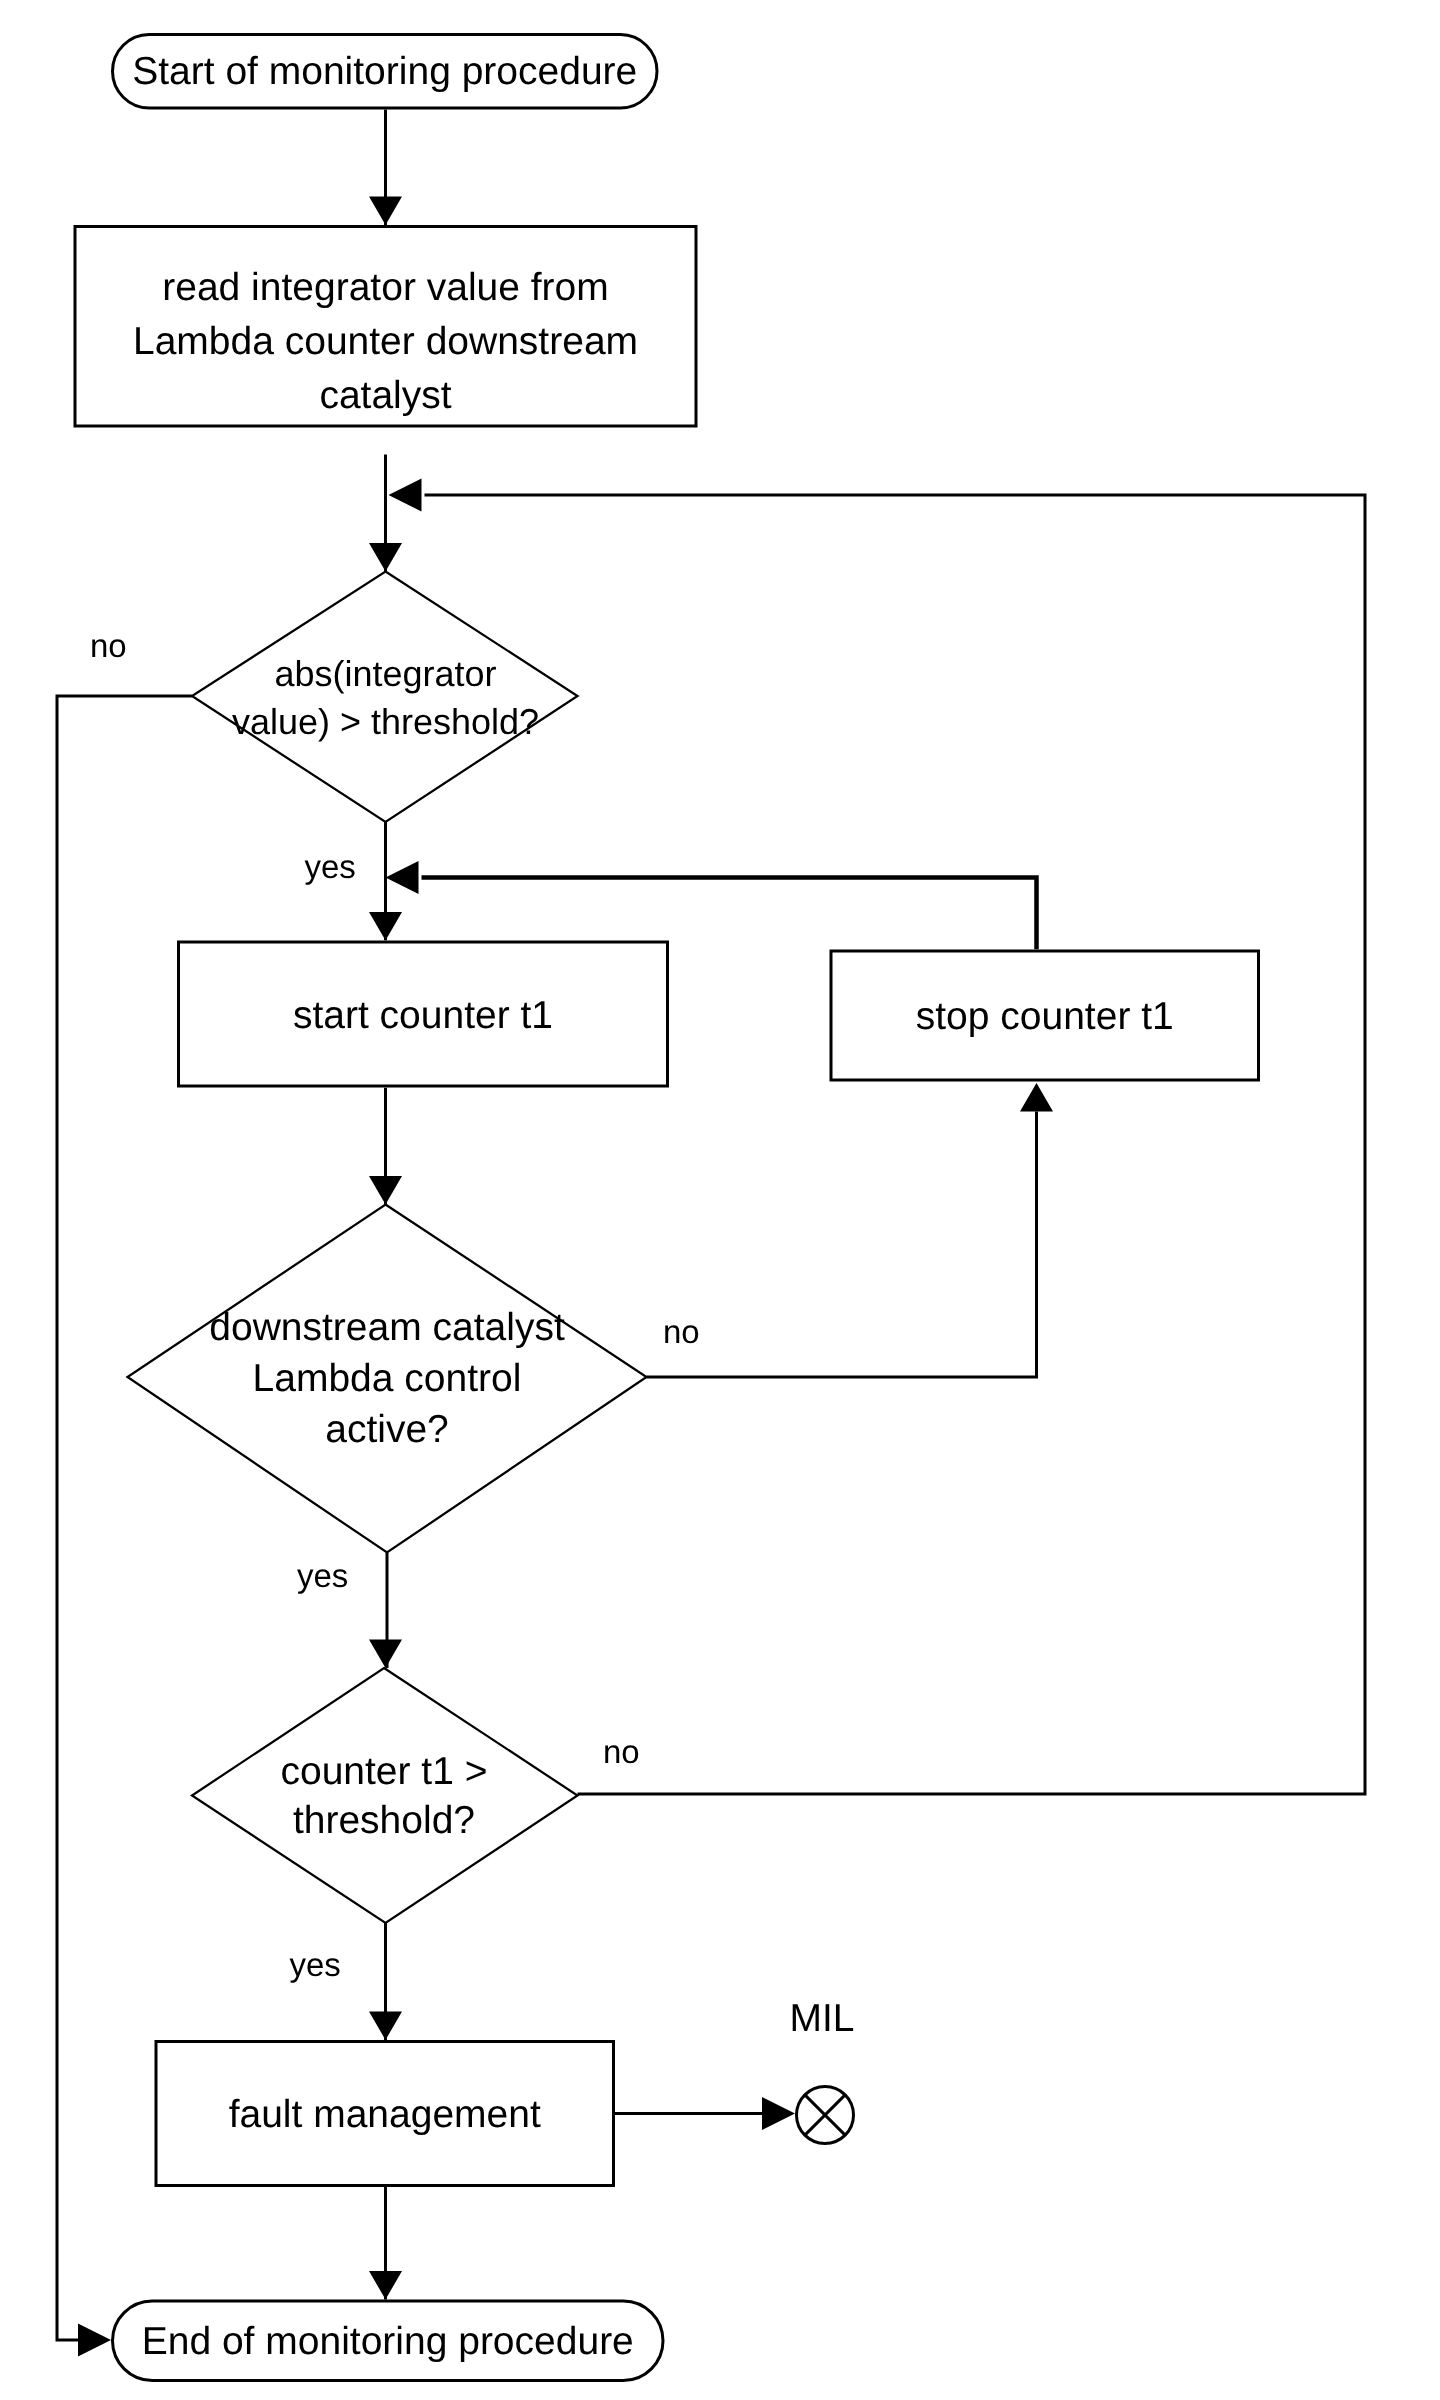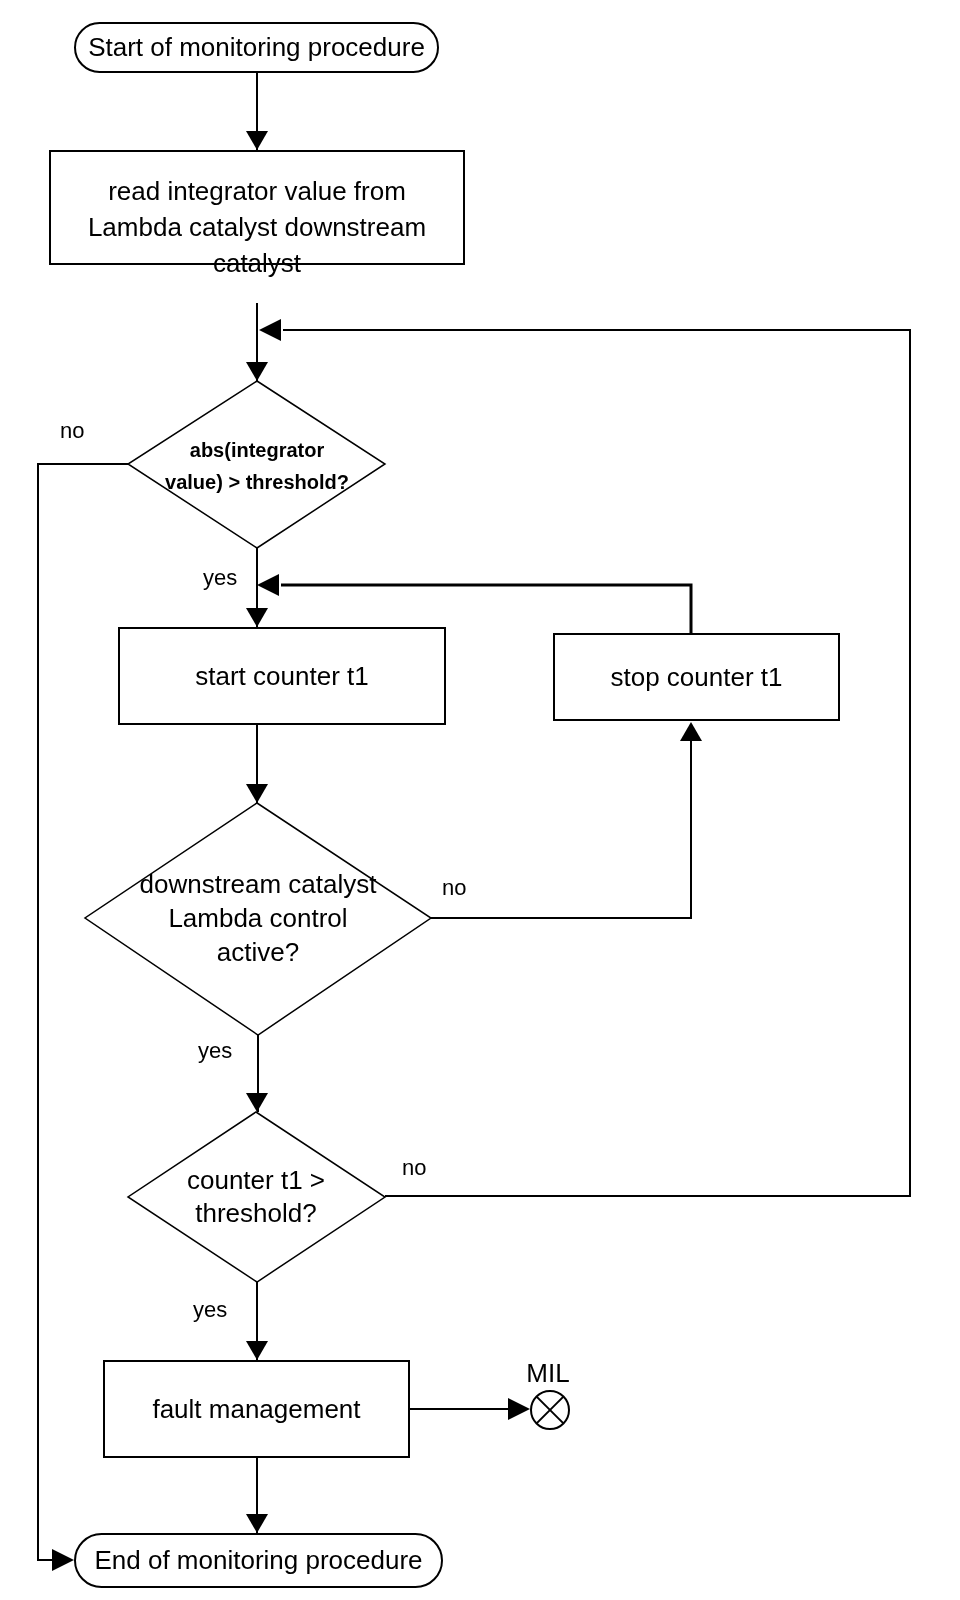--- a/index.html
+++ b/index.html
@@ -36,34 +36,32 @@
   }
   .terminator {
     border-radius: 28px;
   }
   .dtext {
     position: absolute;
     text-align: center;
     font-size: 26px;
   }
   .dtext.small {
-    font-size: 20px;
-    font-weight: bold;
+    font-size: 24px;
   }
   .dtext div { white-space: nowrap; }
   .edge-label {
     position: absolute;
     font-size: 22px;
     white-space: nowrap;
   }
   .mil-label {
     position: absolute;
     font-size: 26px;
     text-align: center;
-    margin-top: 28px;
   }
 </style>
 </head>
 <body>
 
 <div id="canvas">
 
   <svg id="connectors" viewBox="0 0 960 1600" xmlns="http://www.w3.org/2000/svg">
     <g stroke="#000000" stroke-width="2" fill="none">
 
@@ -117,23 +115,23 @@
       <circle cx="550" cy="1410" r="19"></circle>
       <line x1="536.6" y1="1396.6" x2="563.4" y2="1423.4"></line>
       <line x1="563.4" y1="1396.6" x2="536.6" y2="1423.4"></line>
     </g>
   </svg>
 
   <div class="node terminator" style="left:74px; top:22px; width:365px; height:51px;">
     <span>Start of monitoring procedure</span>
   </div>
 
-  <div class="node" style="left:49px; top:150px; width:416px; height:115px; flex-direction:column; line-height:36px; justify-content:flex-start; padding-top:21px;">
+  <div class="node" style="left:49px; top:150px; width:416px; height:135px; flex-direction:column; line-height:36px; justify-content:flex-start; padding-top:21px;">
     <div>read integrator value from</div>
-    <div>Lambda catalyst downstream</div>
+    <div>Lambda counter downstream</div>
     <div>catalyst</div>
   </div>
 
   <div class="dtext small" style="left:147px; top:434px; width:220px; line-height:32px;">
     <div>abs(integrator</div>
     <div>value) &gt; threshold?</div>
   </div>
 
   <div class="node" style="left:118px; top:627px; width:328px; height:98px;">
     <span>start counter t1</span>

